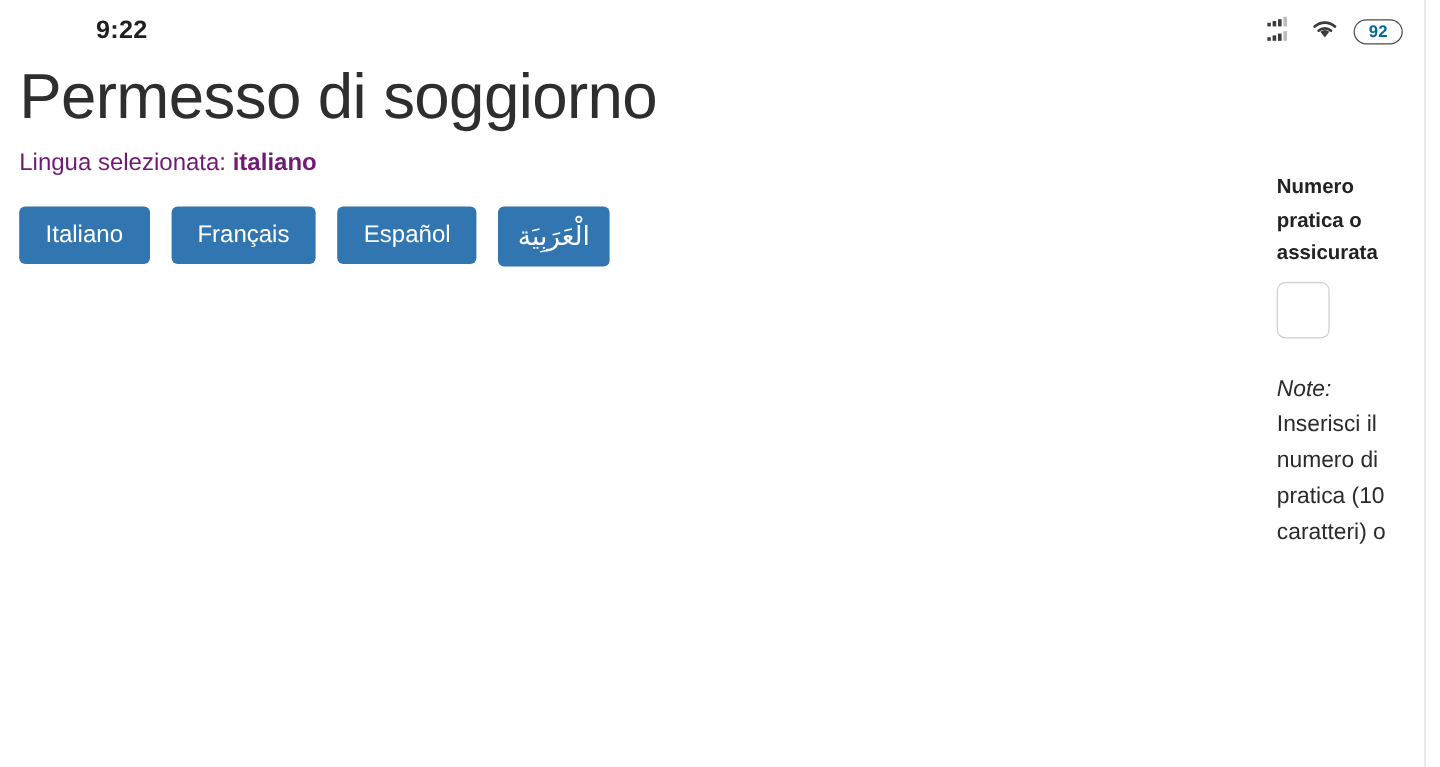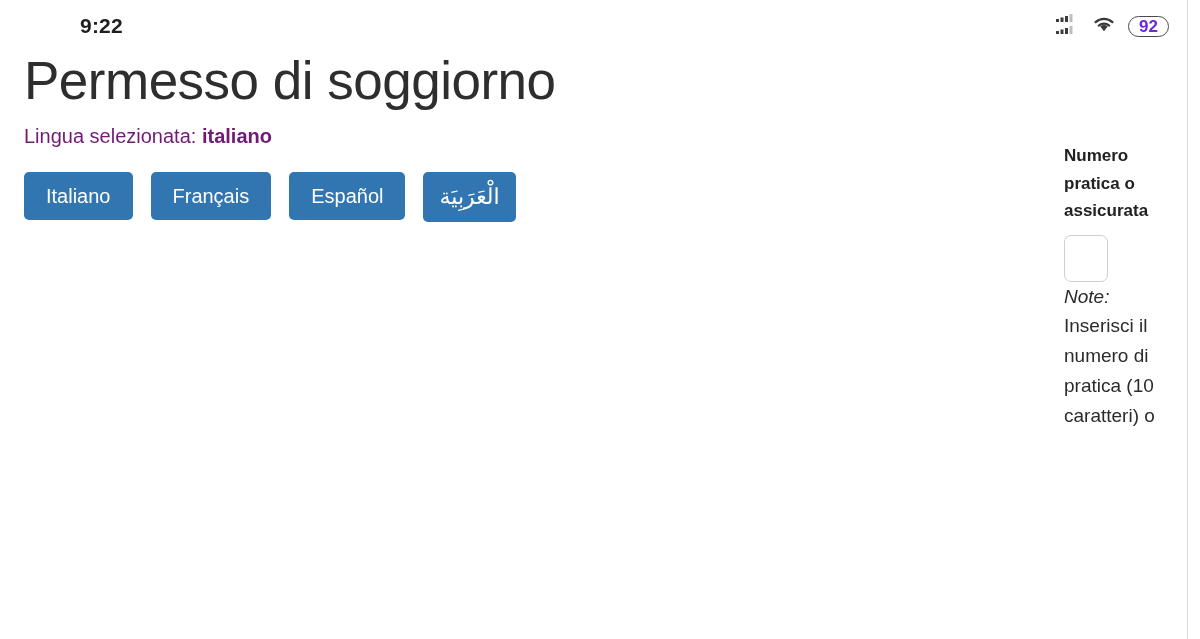--- a/index.html
+++ b/index.html
@@ -48,33 +48,33 @@
     display: flex;
     align-items: center;
     justify-content: center;
     width: 41px;
     height: 21px;
     border: 1.6px solid #4a4a4a;
     border-radius: 11px;
     box-sizing: border-box;
   }
   .battery-level {
-    font-size: 17px;
+    font-size: 14px;
     font-weight: 700;
-    color: #6d28d9;
+    color: #0369a1;
     line-height: 1;
   }
 
   
   .main-col {
     position: absolute;
     top: 52px;
     left: 0;
     width: 1050px;
-    padding: 0 24px;
+    padding: 0 16px;
     box-sizing: border-box;
   }
   .page-title {
     font-size: 53px;
     font-weight: 400;
     color: #2e2e2e;
     line-height: 1.08;
     margin: 0;
     letter-spacing: -0.5px;
   }
@@ -146,20 +146,21 @@
     border-radius: 7px;
     background: #ffffff;
     box-sizing: border-box;
     font-family: "Liberation Sans", sans-serif;
     font-size: 15px;
     color: #222;
     padding: 4px 6px;
     outline: none;
   }
   .side-note {
+    margin-top: 28px;
     font-size: 19px;
     line-height: 1.57;
     color: #2b2b2b;
     word-break: break-word;
   }
   .side-note i {
     font-style: italic;
   }
 </style>
 </head>

